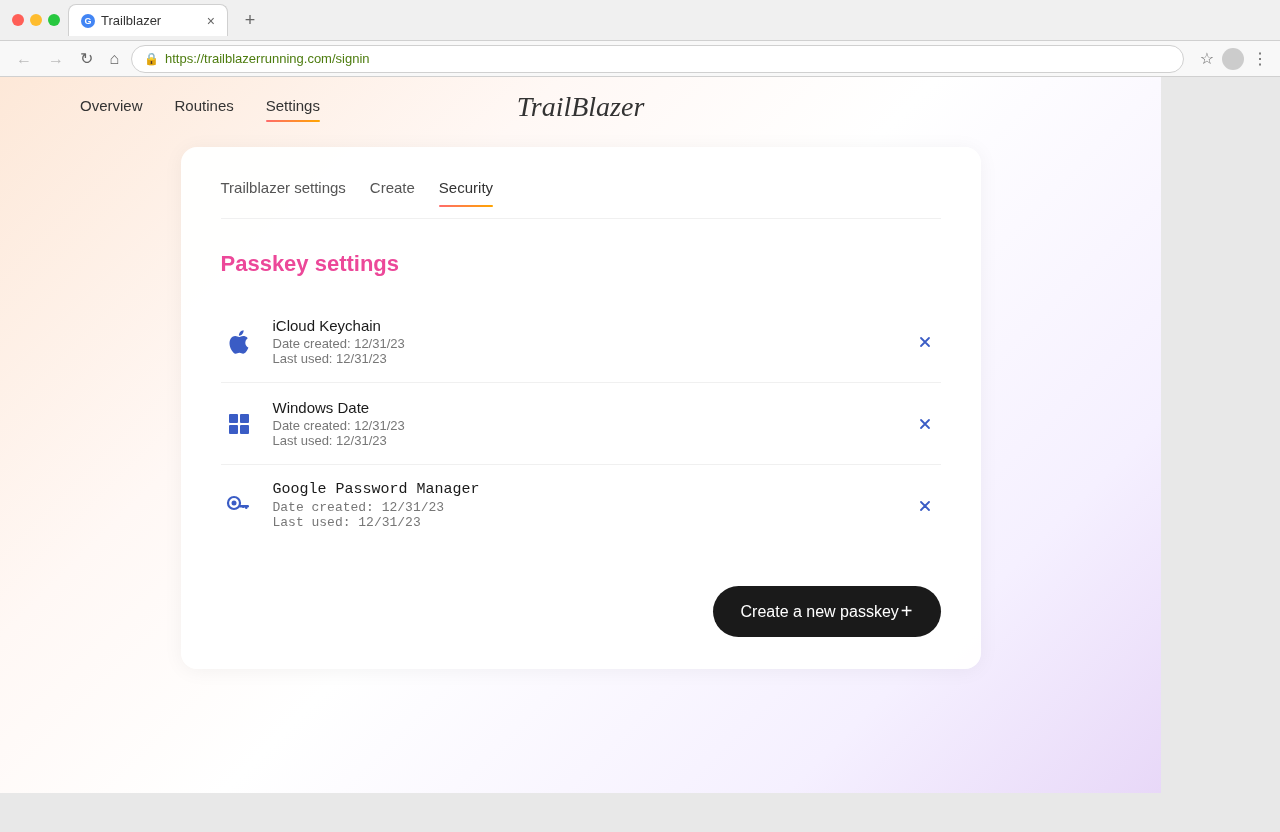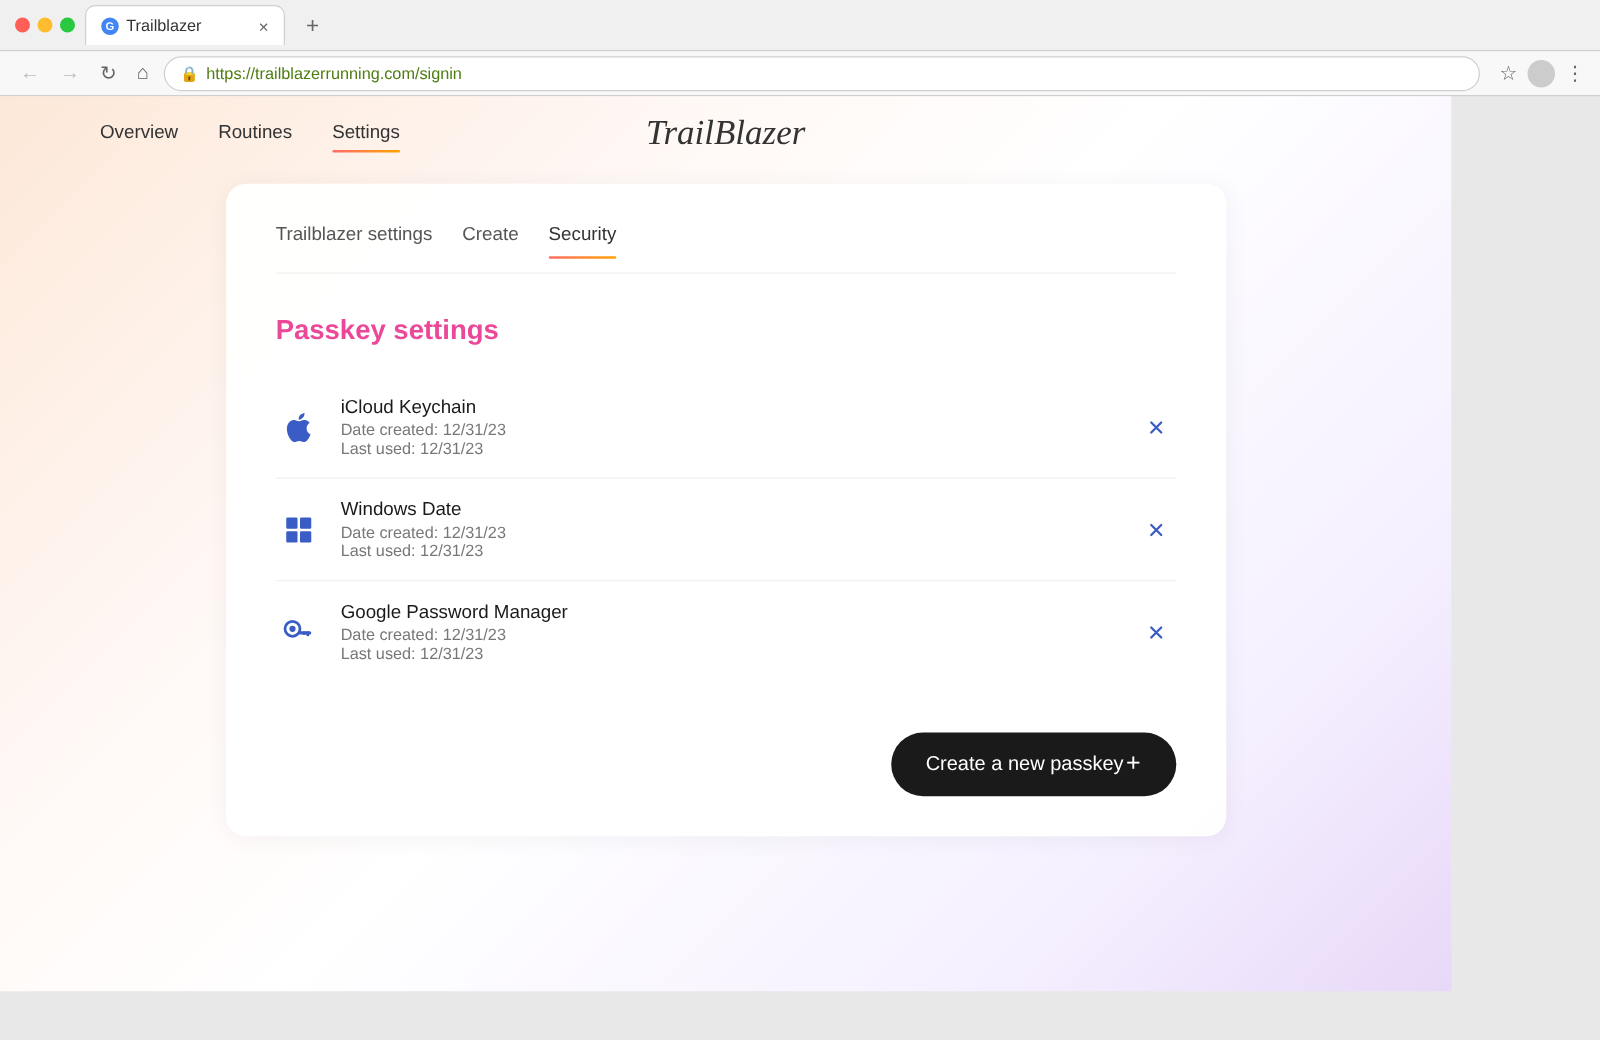--- a/index.html
+++ b/index.html
@@ -275,20 +275,21 @@
     .passkey-item {
       display: flex;
       align-items: center;
       padding: 16px 0;
       border-bottom: 1px solid #f0f0f0;
       gap: 16px;
     }
 
     .passkey-item:last-child {
       border-bottom: none;
+      font-family: Liberation Mono, monospace;
     }
 
     .passkey-icon {
       width: 36px;
       height: 36px;
       display: flex;
       align-items: center;
       justify-content: center;
       flex-shrink: 0;
     }

